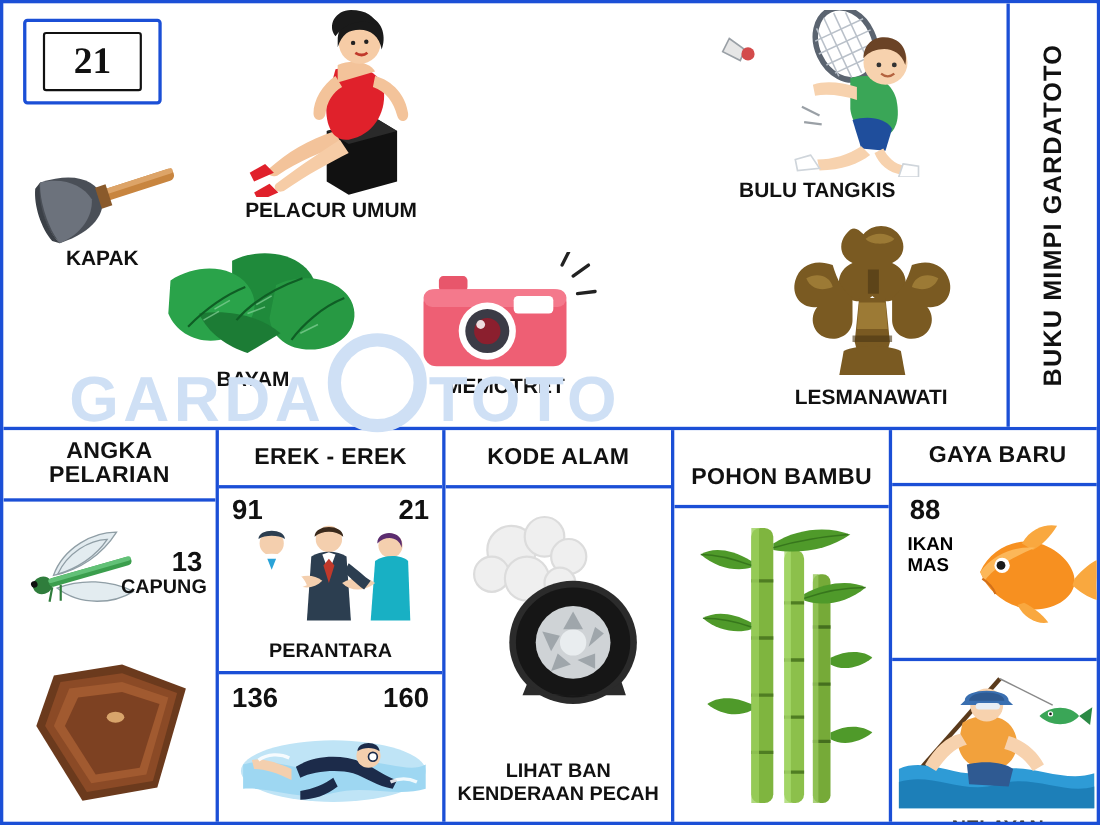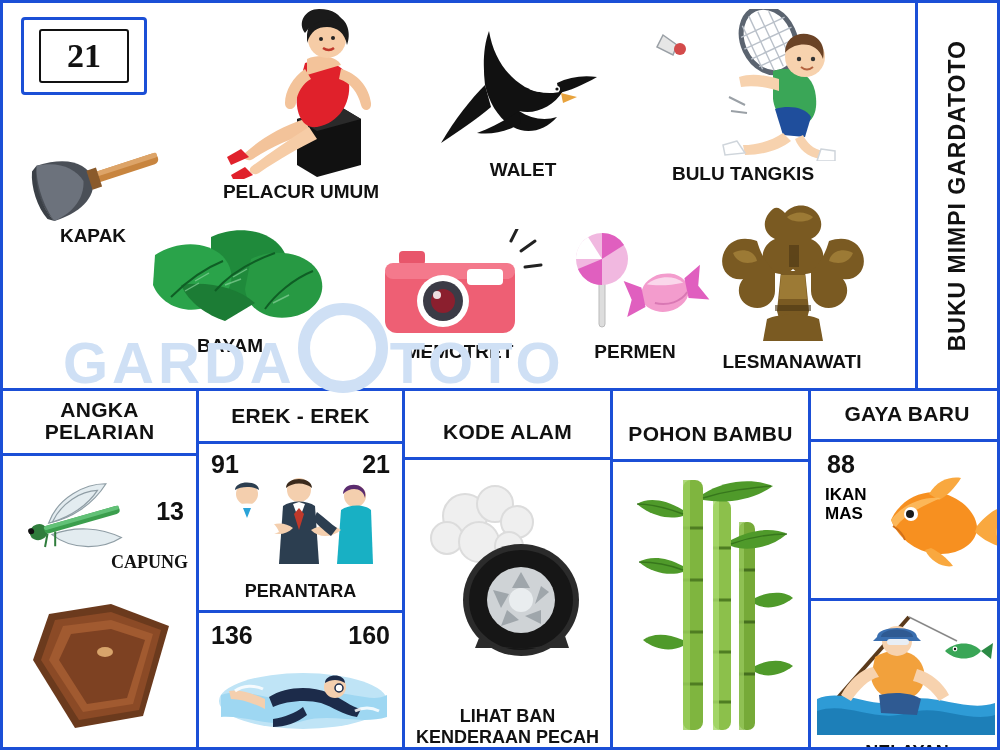--- a/index.html
+++ b/index.html
@@ -230,35 +230,20 @@
             <path d="M30 16 C64 16 78 30 80 45 C78 60 64 74 30 74 C22 60 20 30 30 16 Z" fill="#4a4f57"></path>
             <path d="M30 16 C52 18 66 30 70 45 C66 60 52 72 30 74 C24 58 24 32 30 16 Z" fill="#6c727c"></path>
             <path d="M30 16 C22 32 22 58 30 74 L24 70 C18 56 18 34 24 20 Z" fill="#3b4047"></path>
             <path d="M76 36 h10 v20 h-10 z" fill="#8a5a2b"></path>
           </g>
         </svg>
       </div>
       <div class="cap">KAPAK</div>
     </div>
 
-    <div class="item" style="left:430px; top:12px; width:180px;">
-      <div class="art" style="height:142px;">
-        <svg width="180" height="142" viewBox="0 0 180 142">
-          <path d="M56 16 C60 40 72 60 92 72 C104 78 118 80 130 76 C120 92 102 100 86 96 C98 104 112 106 124 102 C112 116 94 120 80 112 C66 104 56 88 52 70 C50 52 50 32 56 16 Z" fill="#111"></path>
-          <path d="M52 70 C38 84 22 104 8 128 C26 116 44 104 58 92 Z" fill="#111"></path>
-          <path d="M124 68 C136 62 150 60 164 62 C150 70 136 76 126 78 Z" fill="#111"></path>
-          <path d="M86 96 C74 104 60 112 44 118 C60 120 76 116 88 108 Z" fill="#111"></path>
-          <path d="M128 78 l16 4 l-14 6 z" fill="#e8a33d"></path>
-          <circle cx="124" cy="74" r="3" fill="#fff"></circle>
-          <circle cx="124" cy="74" r="1.6" fill="#111"></circle>
-          <path d="M96 74 C104 70 112 70 120 74 C112 78 104 78 96 74 Z" fill="#fff"></path>
-        </svg>
-      </div>
-      <div class="cap">WALET</div>
-    </div>
 
     <div class="item" style="left:630px; top:6px; width:220px;">
       <div class="art" style="height:152px;">
         <svg width="220" height="152" viewBox="0 0 220 152">
 
           <g transform="translate(14,14)">
             <path d="M16 12 l14 10 l-4 10 l-16 -8 z" fill="#e6e6e6" stroke="#9aa0a6" stroke-width="1.5"></path>
             <circle cx="33" cy="26" r="6" fill="#d34b4b"></circle>
           </g>
 
@@ -342,41 +327,20 @@
           <g stroke="#222" stroke-width="3" stroke-linecap="round">
             <line x1="150" y1="22" x2="164" y2="12"></line>
             <line x1="154" y1="38" x2="170" y2="36"></line>
             <line x1="140" y1="12" x2="146" y2="0"></line>
           </g>
         </svg>
       </div>
       <div class="cap">MEMOTRET</div>
     </div>
 
-    <div class="item" style="left:552px; top:222px; width:160px;">
-      <div class="art" style="height:114px;">
-        <svg width="160" height="114" viewBox="0 0 160 114">
-
-          <rect x="44" y="56" width="6" height="46" rx="3" fill="#ddd" stroke="#bbb" stroke-width="1"></rect>
-          <circle cx="47" cy="34" r="26" fill="#f1b8e0"></circle>
-          <path d="M47 8 a26 26 0 0 1 22 12 l-22 14 z" fill="#e05fbf"></path>
-          <path d="M47 60 a26 26 0 0 1 -24 -16 l24 -10 z" fill="#e05fbf"></path>
-          <path d="M21 34 a26 26 0 0 1 12 -22 l14 22 z" fill="#fff"></path>
-
-          <g transform="translate(78,52) rotate(-12)">
-            <ellipse cx="28" cy="22" rx="24" ry="19" fill="#f39ccd"></ellipse>
-            <path d="M12 10 C24 4 40 6 48 16 C36 16 22 14 12 10 Z" fill="#fff" opacity=".6"></path>
-            <path d="M6 12 L-10 2 L-6 22 L-14 38 L6 32 Z" fill="#e05fbf"></path>
-            <path d="M50 12 L68 2 L62 22 L70 38 L50 32 Z" fill="#e05fbf"></path>
-            <path d="M16 30 C28 36 42 34 50 26" stroke="#d978b4" stroke-width="2" fill="none"></path>
-          </g>
-        </svg>
-      </div>
-      <div class="cap">PERMEN</div>
-    </div>
 
     <div class="item" style="left:694px; top:198px; width:190px;">
       <div class="art" style="height:148px;">
         <svg width="190" height="148" viewBox="0 0 190 148">
           <g fill="#7a5a22">
             <path d="M88 12 C96 2 112 2 120 12 C128 22 124 34 114 38 C124 42 130 54 124 64 C118 74 104 76 96 68 C88 76 74 74 68 64 C62 54 68 42 78 38 C68 34 64 22 72 12 C78 4 82 6 88 12 Z"></path>
             <path d="M60 40 C44 34 30 40 26 54 C22 68 32 80 46 78 C38 88 42 102 54 106 C66 110 78 102 78 90 L78 70 C70 64 64 54 60 40 Z"></path>
             <path d="M132 40 C148 34 162 40 166 54 C170 68 160 80 146 78 C154 88 150 102 138 106 C126 110 114 102 114 90 L114 70 C122 64 128 54 132 40 Z"></path>
             <path d="M84 70 L108 70 L112 110 L104 140 L88 140 L80 110 Z"></path>
             <path d="M70 118 C82 112 110 112 122 118 L126 140 L66 140 Z"></path>
@@ -424,21 +388,21 @@
                 <path d="M40 46 C56 68 86 74 106 68 C88 52 64 44 40 46 Z"></path>
                 <path d="M44 34 C58 18 80 12 96 16 C82 28 62 34 44 34 Z"></path>
               </g>
               <g stroke="#2f7d3c" stroke-width="2">
                 <line x1="36" y1="44" x2="30" y2="56"></line>
                 <line x1="44" y1="44" x2="40" y2="58"></line>
               </g>
             </g>
           </svg>
         </div>
-        <div style="position:absolute; right:8px; top:96px;font-family:Liberation Serif, serif;" class="cell-caption">CAPUNG</div>
+        <div style="position:absolute; right:8px; top:67px;" class="cell-caption">CAPUNG</div>
       </div>
 
       <div style="position:relative; height:180px;">
         <div style="position:absolute; left:16px; top:4px;">
           <svg width="164" height="132" viewBox="0 0 164 132">
             <path d="M30 14 L92 4 L150 26 L124 116 L56 128 L14 60 Z" fill="#6b3a1d"></path>
             <path d="M36 20 L92 12 L142 30 L120 110 L60 120 L22 60 Z" fill="#8b4a26"></path>
             <path d="M44 26 L92 20 L134 34 L114 104 L64 112 L30 60 Z" fill="#a15a30"></path>
             <path d="M52 34 L92 29 L126 40 L108 98 L68 104 L40 60 Z" fill="#7d4122"></path>
             <ellipse cx="86" cy="52" rx="8" ry="5" fill="#d8a46b"></ellipse>
@@ -503,21 +467,21 @@
               <path d="M24 36 C32 30 44 30 52 34"></path>
               <path d="M144 56 C152 52 160 52 168 56"></path>
             </g>
           </svg>
         </div>
 
       </div>
     </div>
 
     <div class="panel" id="p-kode">
-      <div class="panel-title" style="padding-top:30px;">KODE ALAM</div>
+      <div class="panel-title" style="padding-top:14px;">KODE ALAM</div>
       <div class="hr-blue" style="margin-top:14px;"></div>
 
       <div style="position:relative; height:300px;padding-left:48px;">
         <div style="position:absolute; left:16px; top:16px;">
           <svg width="180" height="190" viewBox="0 0 180 190">
 
             <g fill="#efefef" stroke="#dcdcdc" stroke-width="2">
               <circle cx="44" cy="40" r="22"></circle>
               <circle cx="74" cy="28" r="18"></circle>
               <circle cx="96" cy="46" r="16"></circle>

